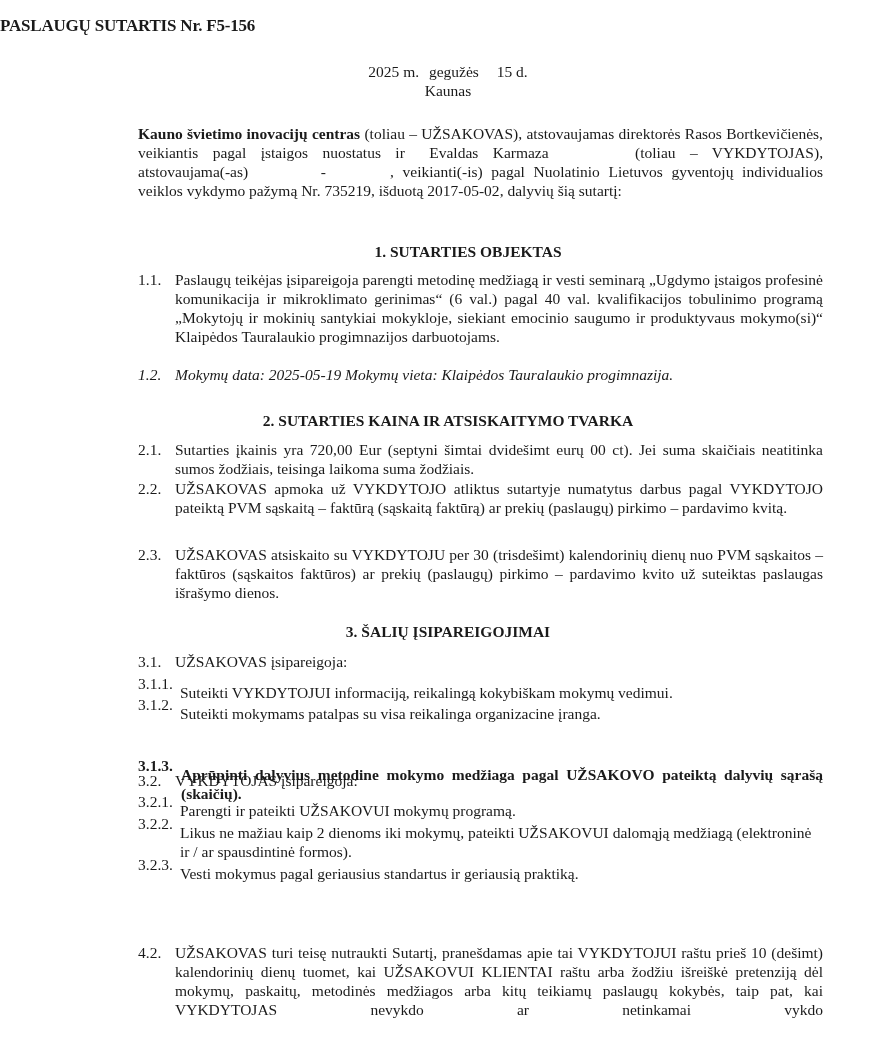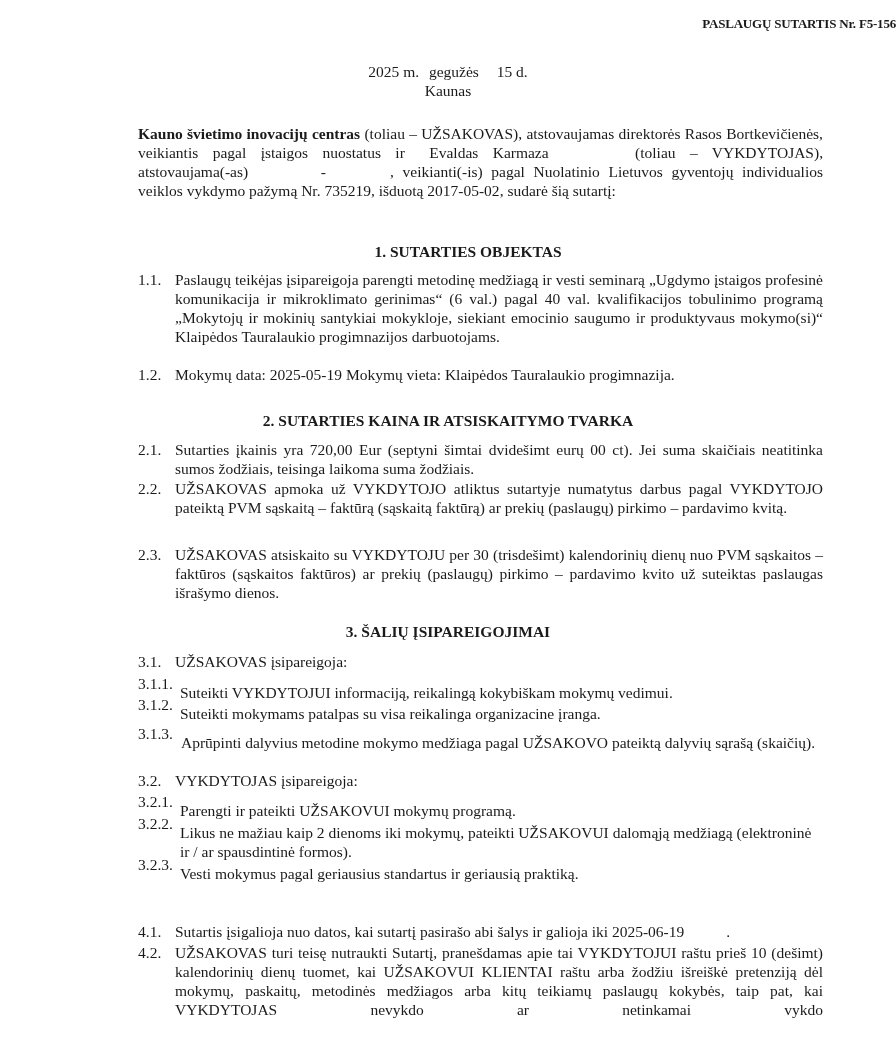--- a/index.html
+++ b/index.html
@@ -3,22 +3,22 @@
 <meta charset="utf-8">
 <style>
   html, body { margin: 0; padding: 0; background: #ffffff; }
   body {
     width: 896px; height: 1059px; overflow: hidden; position: relative;
     font-family: "Liberation Serif", "DejaVu Serif", serif;
     color: #1a1a1a;
   }
   .page { position: absolute; left: 0; top: 0; width: 896px; height: 1059px; }
   .title {
-    position: absolute; top: 16px; left: 0; width: 896px; text-align: right;
-    font-weight: bold; font-size: 13px; letter-spacing: -0.2px;
+    position: absolute; top: 16px; left: 0; width: 896px; text-align: left;
+    font-weight: bold; font-size: 17px; letter-spacing: -0.2px;
   }
   .date, .city {
     position: absolute; left: 0; width: 896px; text-align: center; font-size: 15.5px;
   }
   .date { top: 63px; }
   .city { top: 82px; }
   .date .sp { display: inline-block; width: 14px; }
   .date .sp2 { display: inline-block; width: 6px; }
   .intro {
     position: absolute; top: 124px; left: 138px; width: 685px;
@@ -54,29 +54,29 @@
     <span>15 d.</span>
   </div>
   <div class="city">Kaunas</div>
 
   <div class="intro">
     <b>Kauno švietimo inovacijų centras</b>
     <span>(toliau – UŽSAKOVAS), atstovaujamas direktorės Rasos Bortkevičienės, veikiantis pagal įstaigos nuostatus ir</span><span class="gap1"></span>
     <span>Evaldas Karmaza</span><span class="gap2"></span>
     <span>(toliau – VYKDYTOJAS), atstovaujama(-as)</span><span class="gap3"></span>
     <span>-</span><span class="gap3"></span><span>, veikianti(-is) pagal</span>
-    <span>Nuolatinio Lietuvos gyventojų individualios veiklos vykdymo pažymą Nr. 735219, išduotą 2017-05-02</span><span>, sudarė šią sutartį:</span>
+    <span>Nuolatinio Lietuvos gyventojų individualios veiklos vykdymo pažymą Nr. 735219, išduotą 2017-05-02</span><span>, dalyvių šią sutartį:</span>
   </div>
 
   <div class="h" style="top:243px;margin-left:20px;">1. SUTARTIES OBJEKTAS</div>
   <div class="item" style="top:270px;">
     <span class="num">1.1.</span>
     <span class="txt">Paslaugų teikėjas įsipareigoja parengti metodinę medžiagą ir vesti seminarą „Ugdymo įstaigos profesinė komunikacija ir mikroklimato gerinimas“ (6 val.) pagal 40 val. kvalifikacijos tobulinimo programą „Mokytojų ir mokinių santykiai mokykloje, siekiant emocinio saugumo ir produktyvaus mokymo(si)“ Klaipėdos Tauralaukio progimnazijos darbuotojams.</span>
   </div>
-  <div class="item" style="top:365px;">
+  <div class="item" style="top:365px;font-style:italic;">
     <span class="num">1.2.</span>
     <span class="txt">Mokymų data:  2025-05-19 Mokymų vieta:  Klaipėdos Tauralaukio progimnazija.</span>
   </div>
 
   <div class="h" style="top:412px;">2. SUTARTIES KAINA IR ATSISKAITYMO TVARKA</div>
   <div class="item" style="top:440px;">
     <span class="num">2.1.</span>
     <span class="txt">Sutarties įkainis yra  720,00 Eur (septyni šimtai dvidešimt eurų 00 ct). Jei suma skaičiais neatitinka sumos žodžiais, teisinga laikoma suma žodžiais.</span>
   </div>
   <div class="item" style="top:479px;">
@@ -94,43 +94,39 @@
     <span class="txt">UŽSAKOVAS įsipareigoja:</span>
   </div>
   <div class="item l3" style="top:674px;">
     <span class="num">3.1.1.</span>
     <span class="txt" style="margin-left:42px;">Suteikti VYKDYTOJUI informaciją, reikalingą kokybiškam mokymų vedimui.</span>
   </div>
   <div class="item l3" style="top:695px;">
     <span class="num">3.1.2.</span>
     <span class="txt" style="margin-left:42px;">Suteikti mokymams patalpas su visa reikalinga organizacine įranga.</span>
   </div>
-  <div class="item l3" style="top:724px;">
+  <div class="item l3" style="top:756px;font-weight:bold;">
     <span class="num">3.1.3.</span>
     <span class="txt" style="margin-left:43px;">Aprūpinti dalyvius metodine mokymo medžiaga pagal UŽSAKOVO pateiktą dalyvių sąrašą (skaičių).</span>
   </div>
   <div class="item" style="top:771px;">
     <span class="num">3.2.</span>
     <span class="txt">VYKDYTOJAS įsipareigoja:</span>
   </div>
   <div class="item l3" style="top:792px;">
     <span class="num">3.2.1.</span>
     <span class="txt" style="margin-left:42px;">Parengti ir pateikti UŽSAKOVUI mokymų programą.</span>
   </div>
   <div class="item l3" style="top:814px;">
     <span class="num">3.2.2.</span>
     <span class="txt" style="margin-left:42px; text-align:left;">Likus ne mažiau kaip 2 dienoms iki mokymų, pateikti UŽSAKOVUI dalomąją medžiagą (elektroninė ir / ar spausdintinė formos).</span>
   </div>
   <div class="item l3" style="top:855px;">
     <span class="num">3.2.3.</span>
     <span class="txt" style="margin-left:42px;">Vesti mokymus pagal geriausius standartus ir geriausią praktiką.</span>
   </div>
 
-  <div class="item" style="top:922px;">
-    <span class="num">4.1.</span>
-    <span class="txt" style="text-align:left;"><span>Sutartis įsigalioja nuo datos, kai sutartį pasirašo abi šalys ir galioja iki  2025-06-19</span><span style="display:inline-block;width:42px;"></span><span>.</span></span>
-  </div>
   <div class="item" style="top:943px;">
     <span class="num">4.2.</span>
     <span class="txt" style="text-align-last:justify;">UŽSAKOVAS turi teisę nutraukti Sutartį, pranešdamas apie tai VYKDYTOJUI raštu prieš 10 (dešimt) kalendorinių dienų tuomet, kai UŽSAKOVUI KLIENTAI raštu arba žodžiu išreiškė pretenziją dėl mokymų, paskaitų, metodinės medžiagos arba kitų teikiamų paslaugų kokybės, taip pat, kai VYKDYTOJAS nevykdo ar netinkamai vykdo</span>
   </div>
 
 </div>
 
 </body></html>

